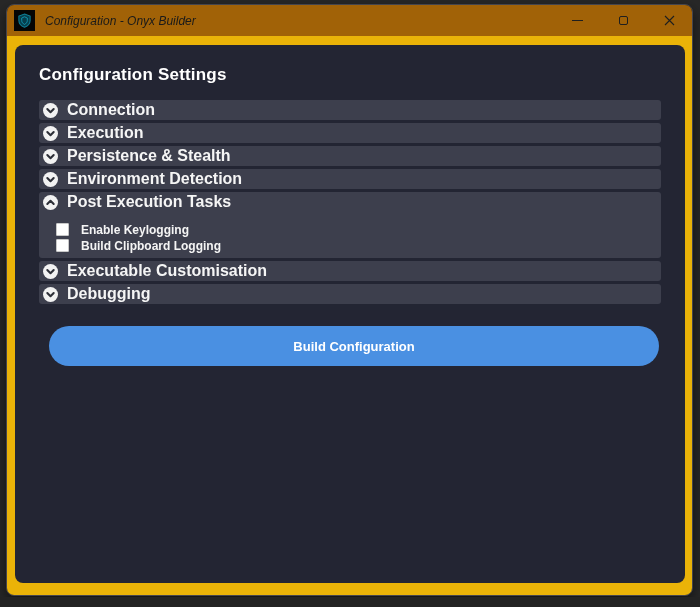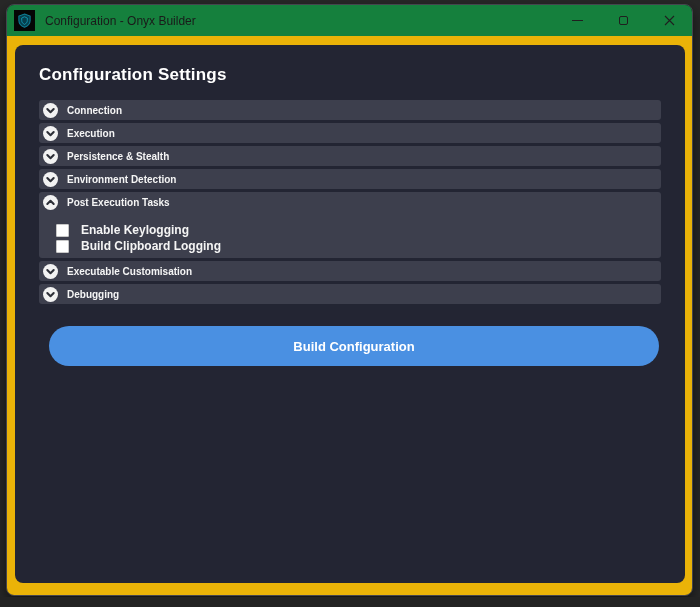--- a/index.html
+++ b/index.html
@@ -17,24 +17,25 @@
   .window {
     position: absolute; left: 6px; top: 4px; width: 687px; height: 592px;
     border-radius: 8px;
     background: #1b1d28;
     border: 1px solid #45454d;
     overflow: hidden;
     box-shadow: 0 6px 14px rgba(0,0,0,0.55);
   }
   .titlebar {
     height: 31px;
-    background: #15803d;
+    background: #a16207;
     display: flex;
     align-items: center;
     padding-left: 7px;
+    font-style: italic;
   }
   .app-icon {
     width: 21px; height: 21px;
     background: #050505;
     display: flex; align-items: center; justify-content: center;
     margin-right: 10px;
     flex: 0 0 auto;
   }
   .titlebar-title {
     font-size: 12px;
@@ -73,42 +74,42 @@
     background: #3d3f4d;
     border-radius: 3px;
     margin-bottom: 3px;
     display: flex;
     align-items: center;
     padding: 0 4px;
     cursor: default;
   }
   .section-bar .chev { width: 15px; height: 15px; flex: 0 0 auto; display: block; }
   .section-label {
-    font-size: 10px;
+    font-size: 16px;
     font-weight: bold;
     color: #f5f5f5;
     margin-left: 9px;
     white-space: nowrap;
   }
   .section-expanded {
     background: #3d3f4d;
     border-radius: 3px;
     margin-bottom: 3px;
     padding-bottom: 3px;
   }
   .section-expanded .section-bar {
     background: transparent;
     margin-bottom: 0;
   }
   .section-body {
     padding: 11px 0 0 17px;
   }
   .check-row {
     display: flex;
-    align-items: center;
+    align-items: flex-start;
     margin-bottom: 2px;
     cursor: default;
   }
   .checkbox {
     width: 13px; height: 13px;
     background: #ffffff;
     border: 1px solid #c8c8c8;
     border-radius: 1px;
     flex: 0 0 auto;
   }

